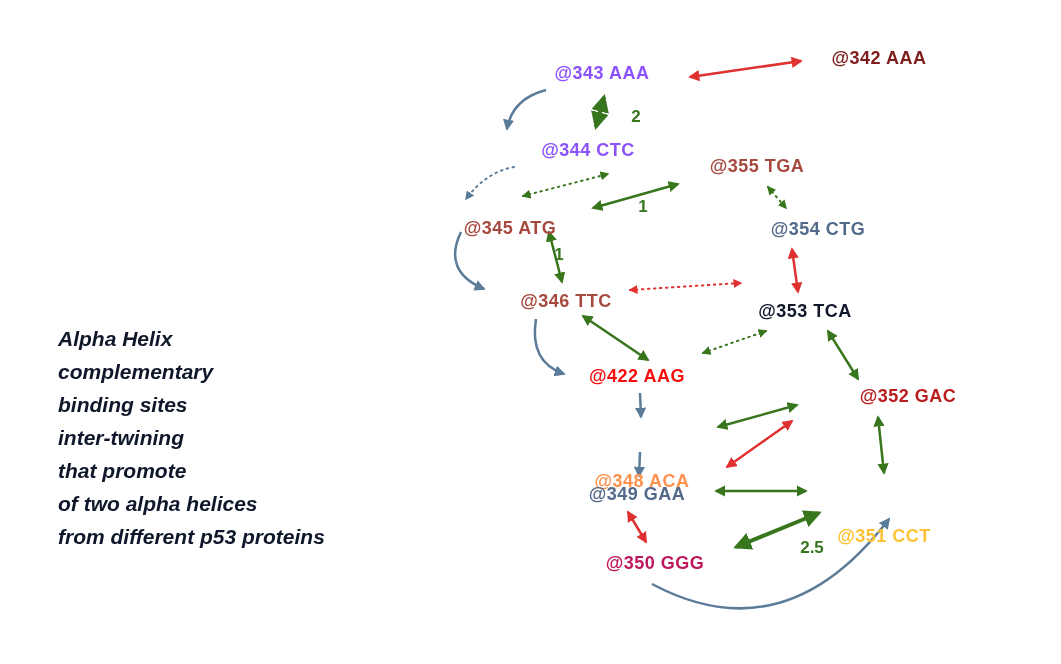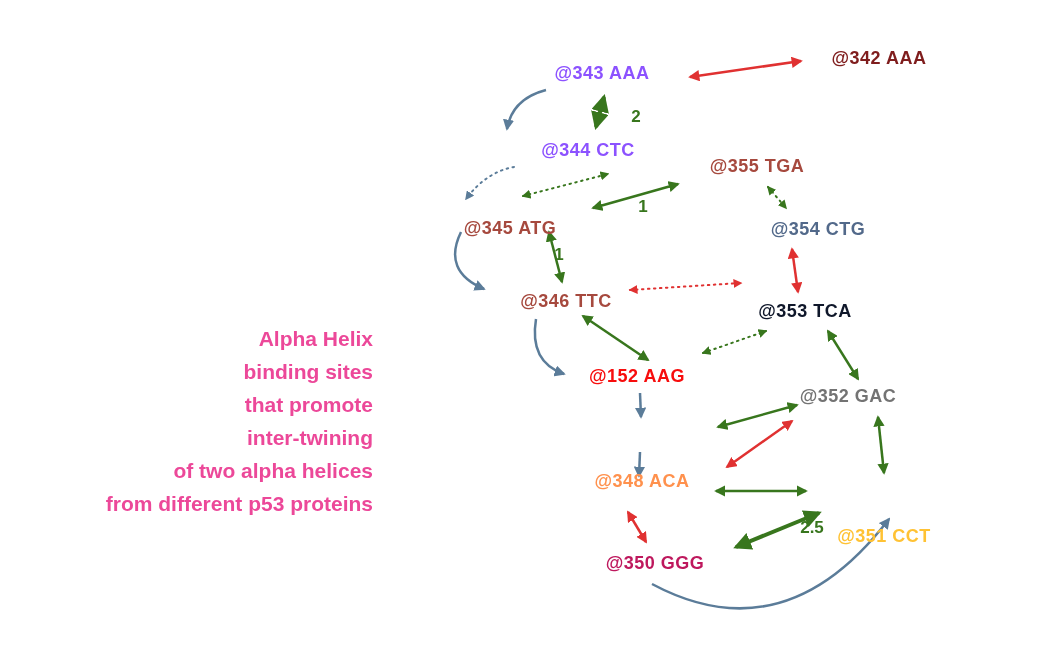--- a/index.html
+++ b/index.html
@@ -41,25 +41,26 @@
     font-size: 17px;
     font-weight: 700;
     color: #38761d;
     white-space: nowrap;
   }
   #caption {
     position: absolute;
     left: 58px;
     top: 322px;
     width: 315px;
-    text-align: right;
-    color: #ec4899;
+    text-align: left;
+    color: #0f172a;
     font-size: 21px;
     font-weight: 700;
     line-height: 33px;
+    font-style: italic;
   }
 </style>
 </head>
 <body>
 
 <div id="canvas">
   <svg id="edges-svg" xmlns="http://www.w3.org/2000/svg">
       <defs>
         <marker id="arr-green" viewBox="0 0 6 6" refX="5" refY="3" markerWidth="4.5" markerHeight="4.5" orient="auto-start-reverse" markerUnits="strokeWidth">
           <path d="M0,0 L6,3 L0,6 Z" fill="#38761d"></path>
@@ -93,36 +94,38 @@
       <path d="M 716,491 L 806,491" fill="none" stroke="#38761d" stroke-width="2.5" marker-end="url(#arr-green)" marker-start="url(#arr-green)"></path>
       <path d="M 878,417 L 884,473" fill="none" stroke="#38761d" stroke-width="2.5" marker-end="url(#arr-green)" marker-start="url(#arr-green)"></path>
       <path d="M 628,512 L 646,542" fill="none" stroke="#e03131" stroke-width="2.5" marker-end="url(#arr-red)" marker-start="url(#arr-red)"></path>
       <path d="M 736,547 L 819,513" fill="none" stroke="#38761d" stroke-width="4" marker-end="url(#arr-green)" marker-start="url(#arr-green)"></path>
       <path d="M 652,584 Q 785,655 889,519" fill="none" stroke="#5b7c99" stroke-width="2.5" marker-end="url(#arr-blue)"></path>
     </svg>
   <div id="layer">
       <div class="edge-label" style="left: 636px; top: 117px;">2</div>
       <div class="edge-label" style="left: 643px; top: 207px;">1</div>
       <div class="edge-label" style="left: 559px; top: 255px;">1</div>
-      <div class="edge-label" style="left: 812px; top: 528px;">2.5</div>
+      <div class="edge-label" style="left: 812px; top: 548px;">2.5</div>
       <div class="node" style="left: 879px; top: 58px; color: #7f1d1d;">@342 AAA</div>
       <div class="node" style="left: 602px; top: 73px; color: rgb(140, 82, 255);">@343 AAA</div>
       <div class="node" style="left: 588px; top: 150px; color: rgb(140, 82, 255);">@344 CTC</div>
       <div class="node" style="left: 757px; top: 166px; color: rgb(166, 73, 62);">@355 TGA</div>
       <div class="node" style="left: 510px; top: 228px; color: rgb(166, 73, 62);">@345 ATG</div>
       <div class="node" style="left: 790px; top: 229px; color: rgb(82, 105, 138); margin-left: 28px;">@354 CTG</div>
       <div class="node" style="left: 566px; top: 301px; color: rgb(166, 73, 62);">@346 TTC</div>
       <div class="node" style="left: 805px; top: 311px; color: #0f172a;">@353 TCA</div>
-      <div class="node" style="left: 637px; top: 376px; color: rgb(247, 13, 13);">@152 AAG</div>
-      <div class="node" style="left: 848px; top: 396px; color: #737373;">@352 GAC</div>
+      <div class="node" style="left: 637px; top: 376px; color: rgb(247, 13, 13);">@422 AAG</div>
+      <div class="node" style="left: 908px; top: 396px; color: #b91c1c;">@352 GAC</div>
       <div class="node" style="left: 642px; top: 436px; color: rgb(255, 145, 77); margin-top: 45px;">@348 ACA</div>
+      <div class="node" style="left: 637px; top: 494px; color: rgb(82, 105, 138);">@349 GAA</div>
       <div class="node" style="left: 884px; top: 496px; color: rgb(255, 194, 52); margin-top: 40px;">@351 CCT</div>
       <div class="node" style="left: 655px; top: 563px; color: #be185d;">@350 GGG</div>
     </div>
   <div id="caption">
       <div>Alpha Helix</div>
+      <div>complementary</div>
       <div>binding sites</div>
+      <div>inter-twining</div>
       <div>that promote</div>
-      <div>inter-twining</div>
       <div>of two alpha helices</div>
       <div>from different p53 proteins</div>
     </div>
 </div>
 
 </body></html>

